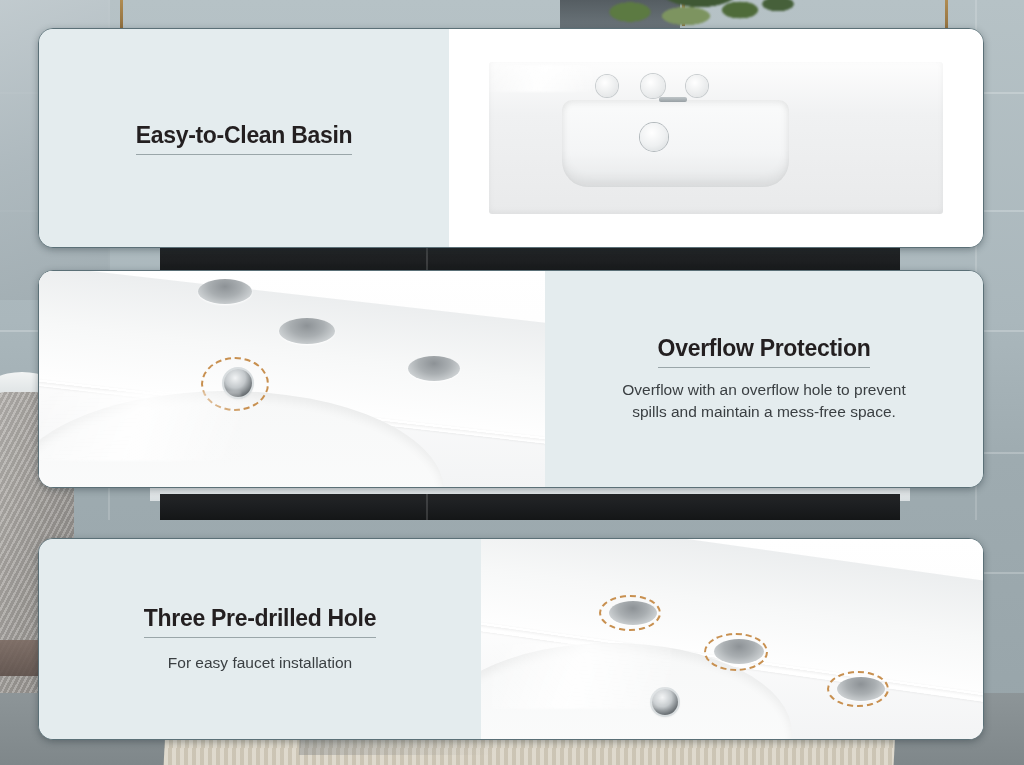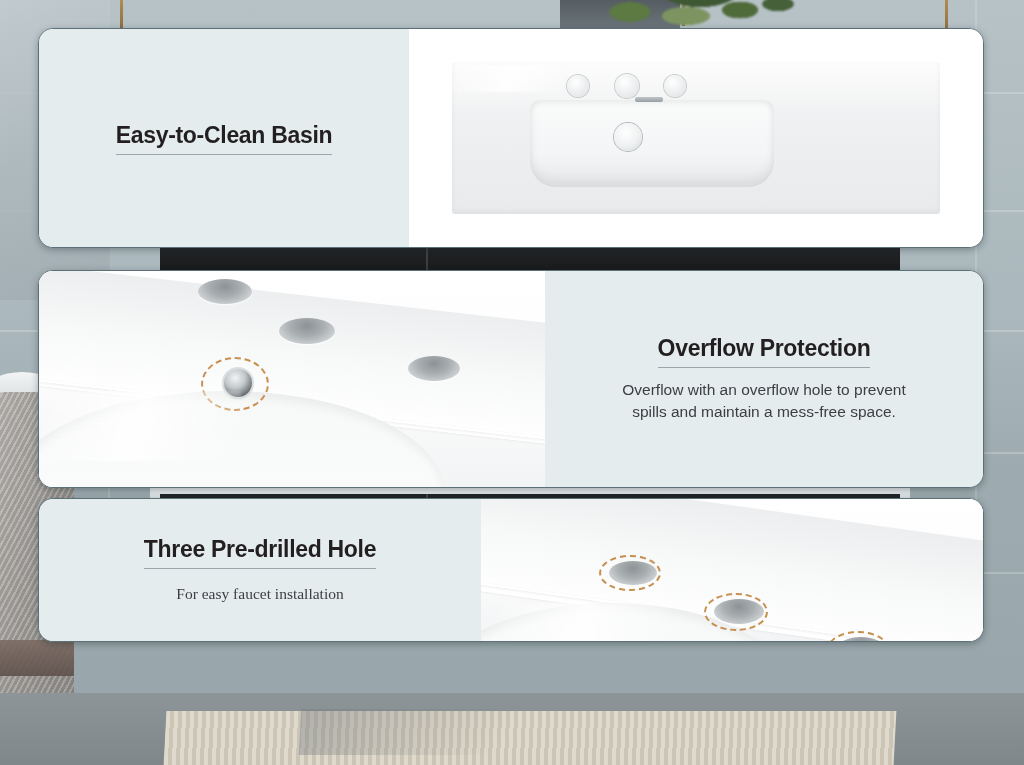--- a/index.html
+++ b/index.html
@@ -146,21 +146,21 @@
     white-space: nowrap;
   }
   .f-desc {
     margin-top: 11px;
     font-size: 15.5px;
     line-height: 1.42;
     color: #3a3f42;
     text-align: center;
     max-width: 300px;
   }
-  .f-desc.single { margin-top: 14px; font-family: Liberation Serif, serif; }
+  .f-desc.single { margin-top: 14px; }
 
   
   
   .basin-top {
     position: absolute; left: 7.5%; top: 15%; width: 85%; height: 70%;
     background: linear-gradient(180deg,#fdfdfd 0%, #f0f1f2 35%, #e9eaeb 100%);
     border-radius: 3px;
     box-shadow: inset 0 -2px 6px rgba(0,0,0,.05);
   }
   .basin-well {
@@ -256,21 +256,21 @@
     <div class="basket"></div>
     <div class="basket-band"></div>
 
     <div class="floor"></div>
     <div class="rug"></div>
     <div class="rug-shadow"></div>
   </div>
 
   <div class="card" style="left:38px; top:28px; width:946px; height:220px;">
 
-    <div class="text-pane" style="width:370px">
+    <div class="text-pane" style="width:410px">
       <div class="f-title">Easy-to-Clean Basin</div>
     </div>
 
     <div class="photo-pane">
       <div class="basin-top">
         <div class="basin-well"></div>
         <div class="overflow-slit" style="left:37.5%; top:23%; width:28px; height:5px;"></div>
         <div class="hole-top" style="left:23.5%; top:8.5%;  width:22px; height:22px;"></div>
         <div class="hole-top" style="left:33.5%; top:8%;    width:24px; height:24px;"></div>
         <div class="hole-top" style="left:43.5%; top:8.5%;  width:22px; height:22px;"></div>
@@ -298,21 +298,21 @@
         <div class="hole-angled" style="left:73%;   top:85px; width:52px; height:25px;"></div>
 
         <div class="overflow-eye" style="left:36.5%; top:98px; width:28px; height:28px;"></div>
         <div class="dashed-ring" style="left:32%; top:86px; width:68px; height:54px;"></div>
 
         <div class="sheen" style="left:0; top:120px; width:40%; height:70px;"></div>
       </div>
     </div>
   </div>
 
-  <div class="card" style="left:38px; top:498px; width:946px; height:144px;">
+  <div class="card" style="left:38px; top:538px; width:946px; height:202px;">
 
     <div class="text-pane" style="width:442px">
       <div class="f-title">Three Pre-drilled Hole</div>
       <div class="f-desc single">For easy faucet installation</div>
     </div>
 
     <div class="photo-pane">
       <div class="deck">
         <div class="deck-band" style="top:-34px; transform:rotate(8deg); transform-origin:left center;"></div>
         <div class="deck-edge" style="top:78px; transform:rotate(8deg); transform-origin:left center;"></div>

